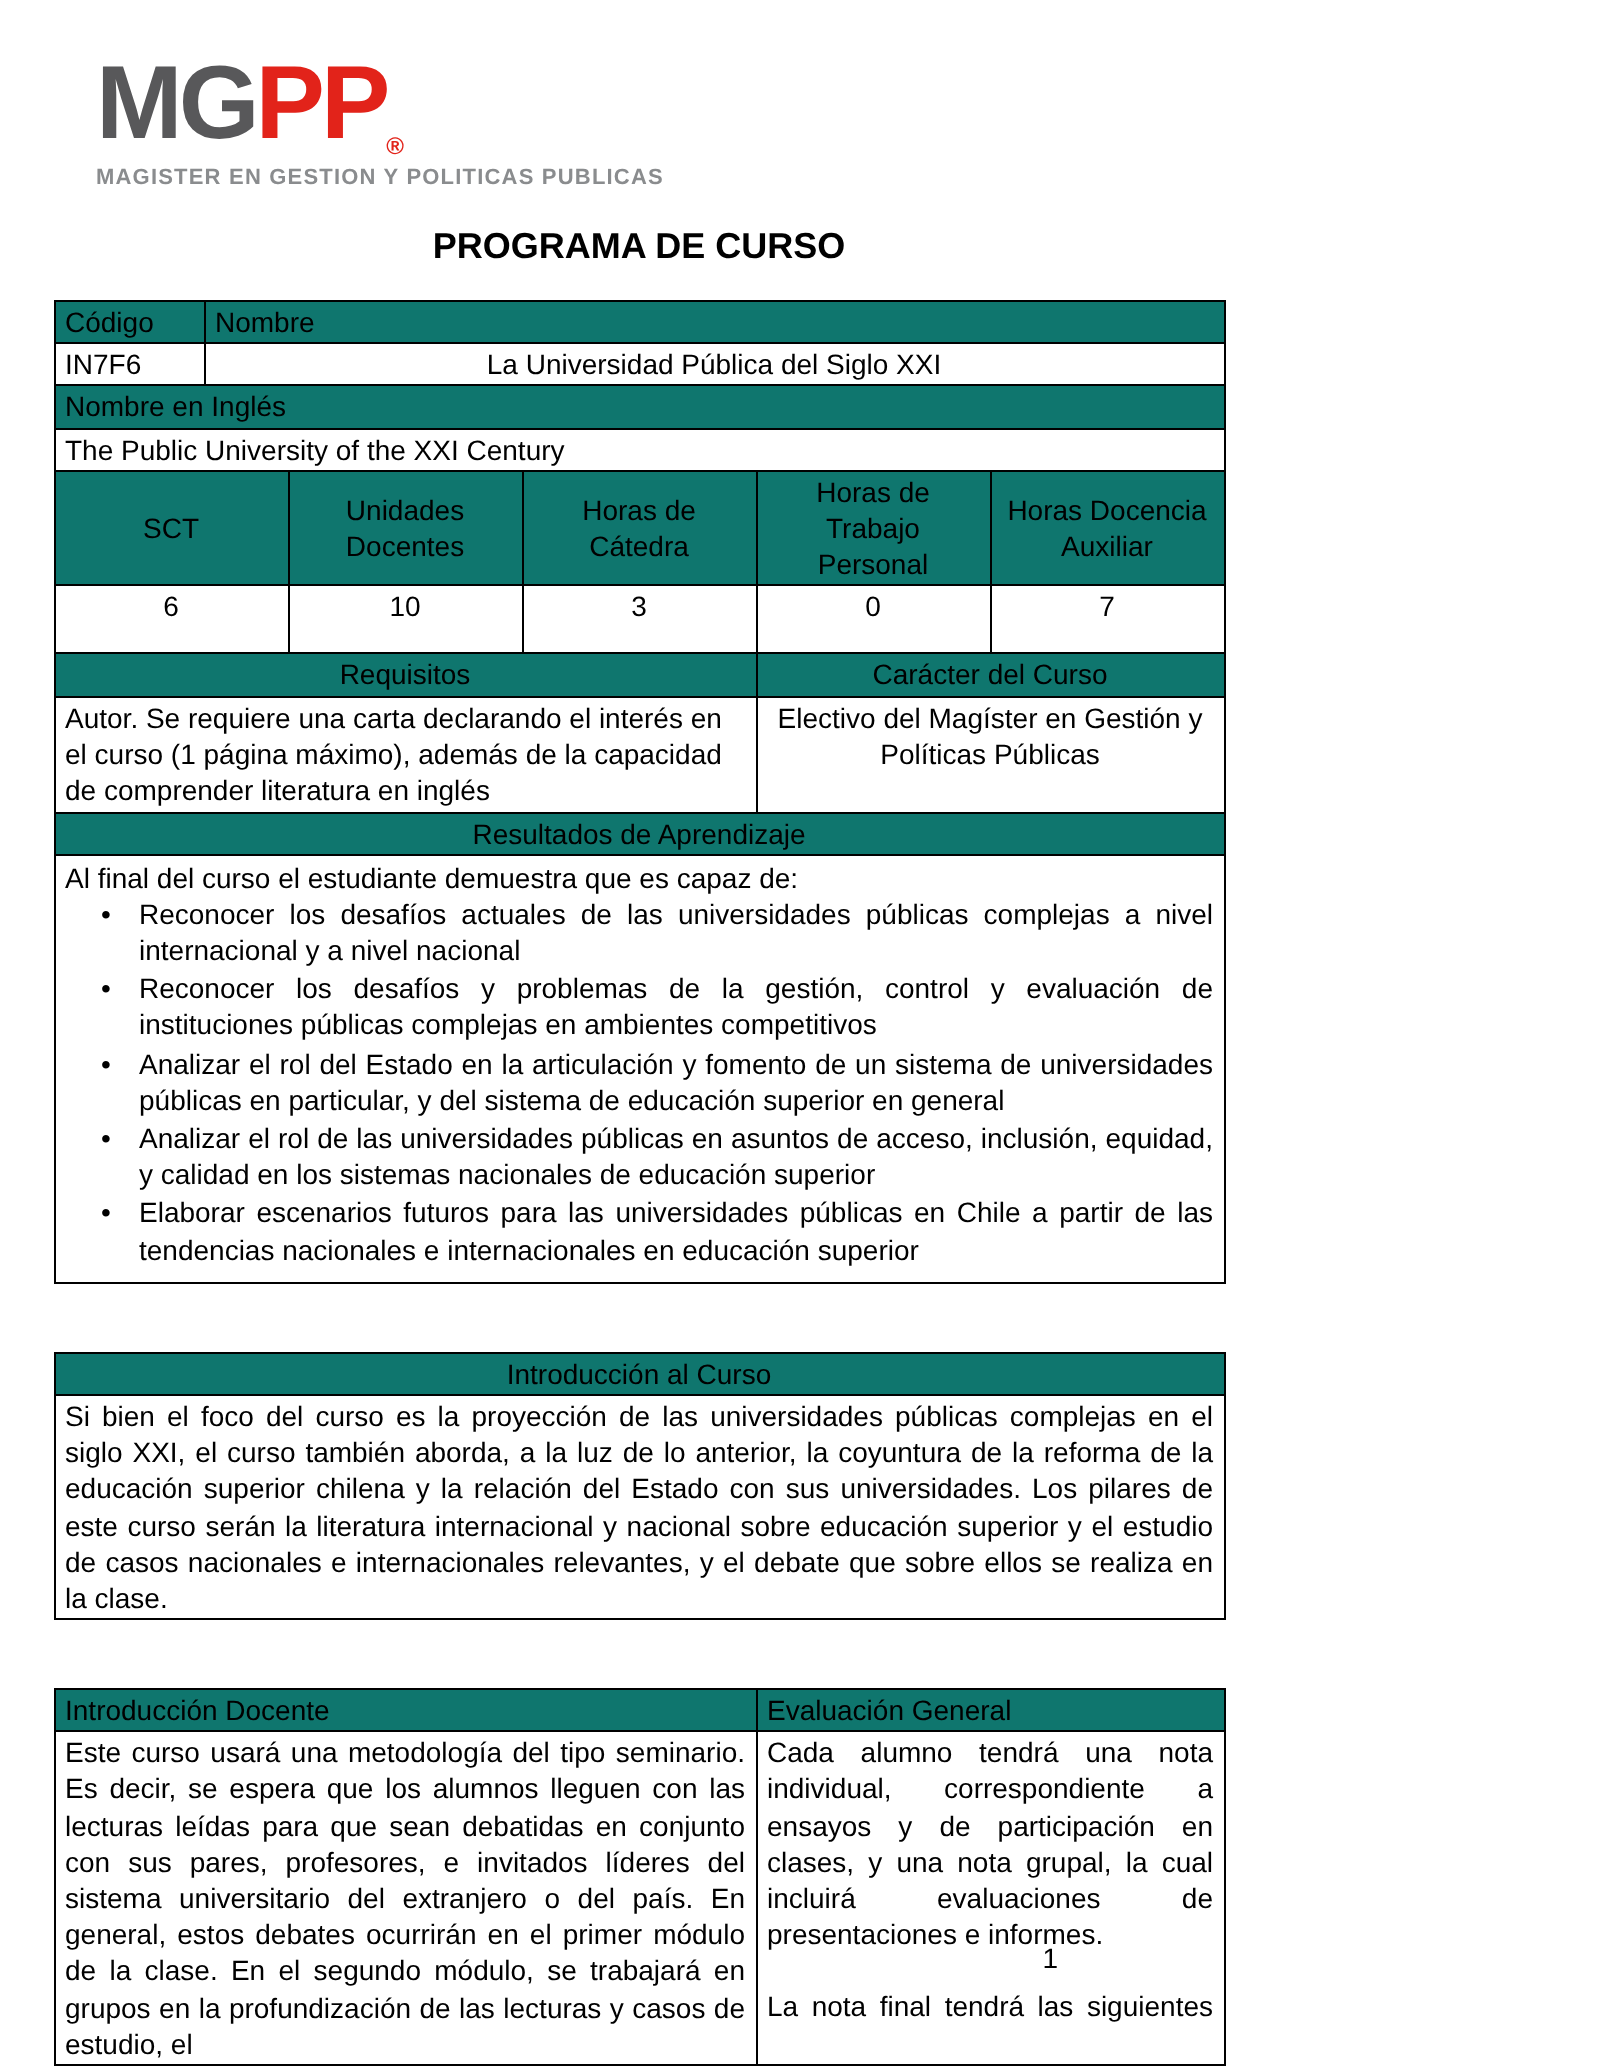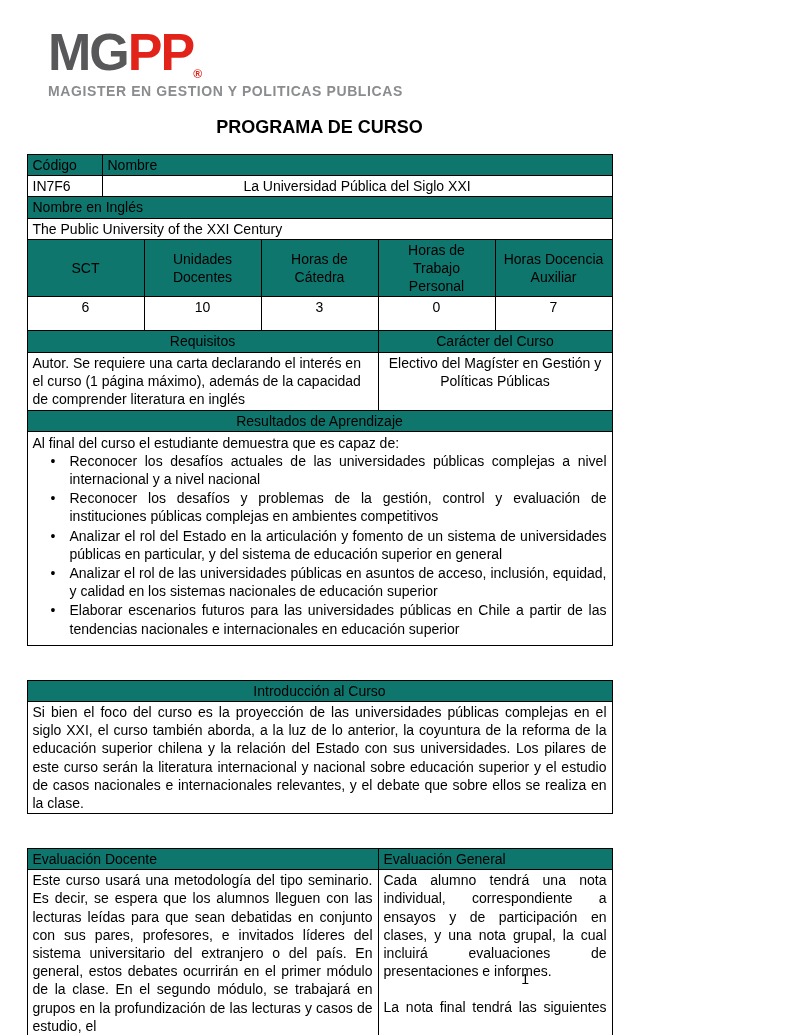--- a/index.html
+++ b/index.html
@@ -12,21 +12,21 @@
     overflow: hidden;
   }
   .page { width: 639px; height: 1035px; position: relative; }
 
   
   .logo-area { padding: 26px 0 0 48px; }
   .logo-text { font-size: 52px; font-weight: bold; letter-spacing: -2px; line-height: 1; white-space: nowrap; }
   .logo-mg { color: #58585a; }
   .logo-pp { color: #e2231a; }
   .logo-reg { color: #e2231a; font-size: 12px; font-weight: bold; display: inline-block; transform: translateY(8px); letter-spacing: 0; }
-  .logo-tagline { color: #8a8c8e; font-size: 14px; font-weight: bold; letter-spacing: 0.6px; margin-top: 5px; }
+  .logo-tagline { color: #8a8c8e; font-size: 11px; font-weight: bold; letter-spacing: 0.6px; margin-top: 5px; }
 
   
   .doc-title { text-align: center; font-weight: bold; font-size: 18px; margin-top: 18px; }
 
   
   .content { width: 586px; margin: 0 auto; font-size: 14px; line-height: 1.3; }
 
   
   .tbl { border-top: 1px solid #000; border-left: 1px solid #000; }
   .t1 { margin-top: 16px; }
@@ -152,21 +152,21 @@
       <div class="row">
         <div class="cell hdr w-full tcenter">Introducción al Curso</div>
       </div>
       <div class="row">
         <div class="cell w-full tjustify">Si bien el foco del curso es la proyección de las universidades públicas complejas en el siglo XXI, el curso también aborda, a la luz de lo anterior, la coyuntura de la reforma de la educación superior chilena y la relación del Estado con sus universidades. Los pilares de este curso serán la literatura internacional y nacional sobre educación superior y el estudio de casos nacionales e internacionales relevantes, y el debate que sobre ellos se realiza en la clase.</div>
       </div>
     </div>
 
     <div class="tbl t3">
       <div class="row">
-        <div class="cell hdr w-60">Evaluación Docente</div>
+        <div class="cell hdr w-60">Introducción Docente</div>
         <div class="cell hdr w-40">Evaluación General</div>
       </div>
       <div class="row">
         <div class="cell w-60 tjustify">Este curso usará una metodología del tipo seminario. Es decir, se espera que los alumnos lleguen con las lecturas leídas para que sean debatidas en conjunto con sus pares, profesores, e invitados líderes del sistema universitario del extranjero o del país. En general, estos debates ocurrirán en el primer módulo de la clase. En el segundo módulo, se trabajará en grupos en la profundización de las lecturas y casos de estudio, el</div>
         <div class="cell w-40">
           <p class="tjustify para-gap">Cada alumno tendrá una nota individual, correspondiente a ensayos y de participación en clases, y una nota grupal, la cual incluirá evaluaciones de presentaciones e informes.</p>
           <p class="stretch-last">La nota final tendrá las siguientes</p>
         </div>
       </div>
     </div>

